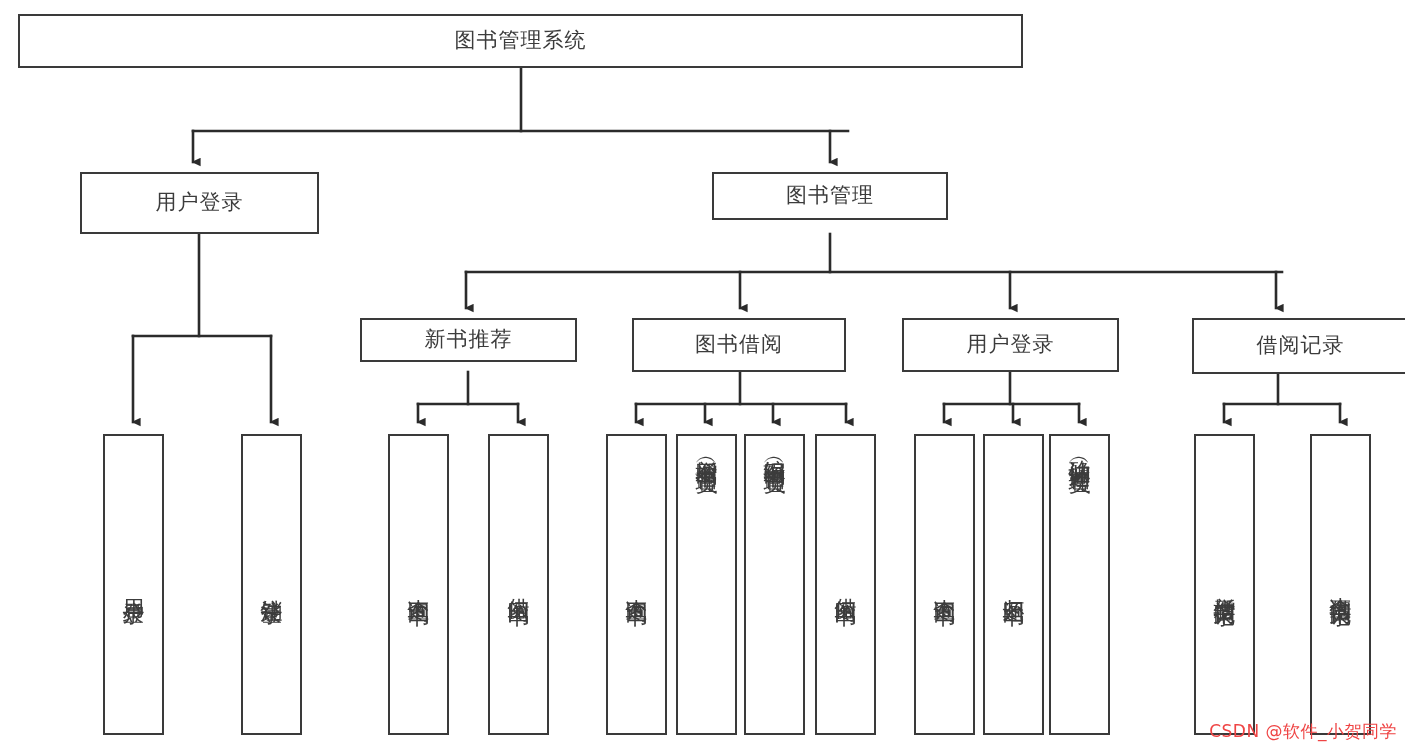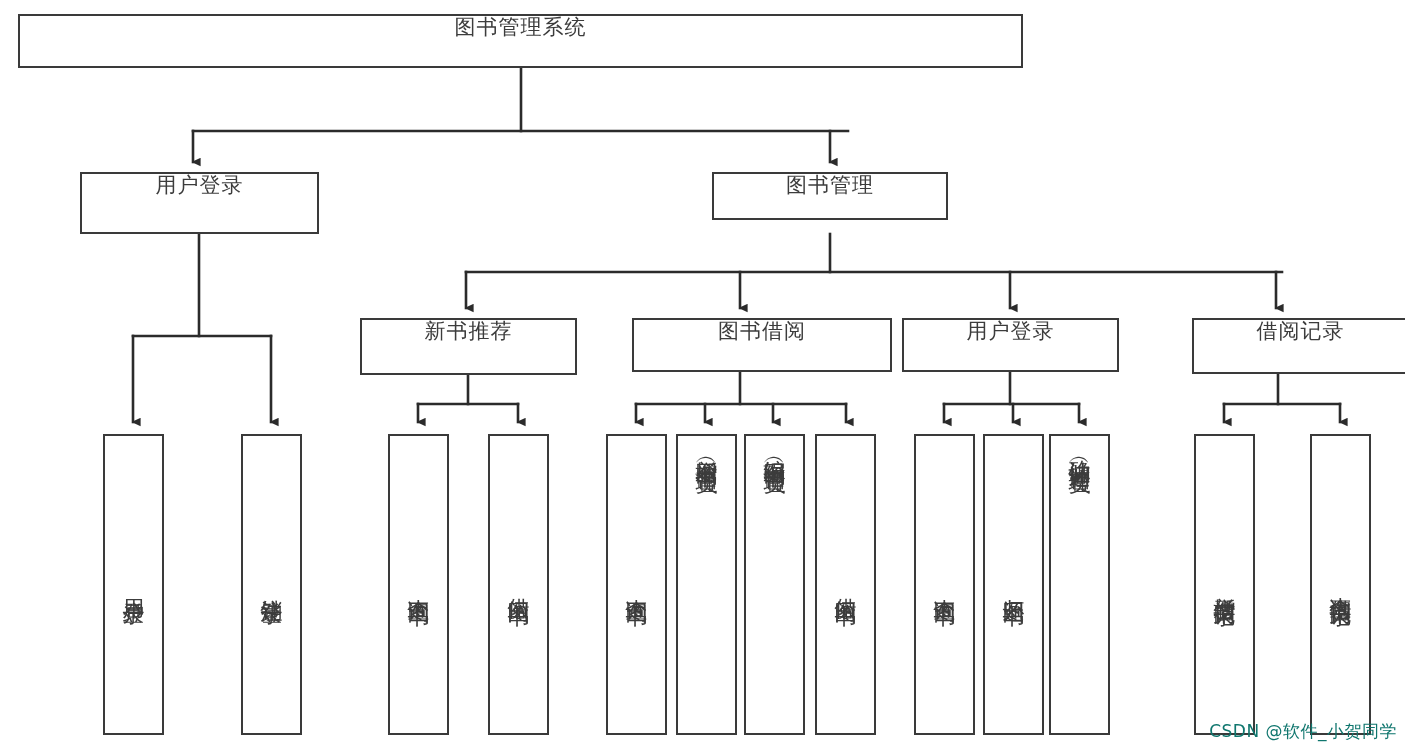--- a/index.html
+++ b/index.html
@@ -25,20 +25,21 @@
     width: 1405px;
     height: 747px;
     pointer-events: none;
   }
   .node {
     position: absolute;
     box-sizing: border-box;
     background: #ffffff;
     border: 2px solid #3a3a3a;
     display: flex;
+    align-items: center;
     justify-content: center;
     color: #3c3c3c;
     z-index: 2;
   }
   .node.horiz {
     font-size: 21px;
     letter-spacing: 1px;
     line-height: 1.1;
   }
   .node.vert {
@@ -57,21 +58,21 @@
   }
   .node.vert.centered {
     align-items: center;
     padding-top: 0;
   }
   .watermark {
     position: absolute;
     right: 8px;
     bottom: 4px;
     font-size: 17px;
-    color: #0f766e;
+    color: #ef4444;
     z-index: 5;
     white-space: nowrap;
     letter-spacing: 0.5px;
     margin-top: 25px;
   }
 </style>
 </head>
 <body>
 
 <div id="canvas">
@@ -131,25 +132,25 @@
   </div>
 
   <div class="node horiz" style="left:80px; top:172px; width:239px; height:62px;">
     <span>用户登录</span>
   </div>
 
   <div class="node horiz" style="left:712px; top:172px; width:236px; height:48px;">
     <span>图书管理</span>
   </div>
 
-  <div class="node horiz" style="left:360px; top:318px; width:217px; height:57px;">
+  <div class="node horiz" style="left:360px; top:318px; width:217px; height:44px;">
     <span>新书推荐</span>
   </div>
 
-  <div class="node horiz" style="left:632px; top:318px; width:260px; height:54px;">
+  <div class="node horiz" style="left:632px; top:318px; width:214px; height:54px;">
     <span>图书借阅</span>
   </div>
 
   <div class="node horiz" style="left:902px; top:318px; width:217px; height:54px;">
     <span>用户登录</span>
   </div>
 
   <div class="node horiz" style="left:1170px; top:318px; width:217px; height:56px;margin-left:22px;">
     <span>借阅记录</span>
   </div>

